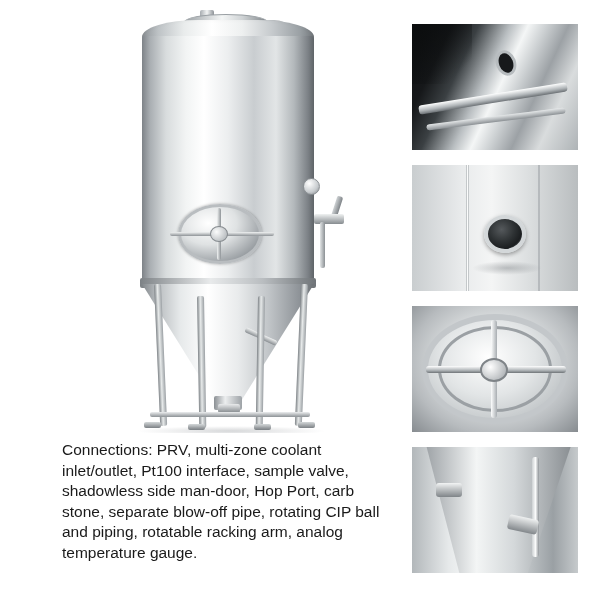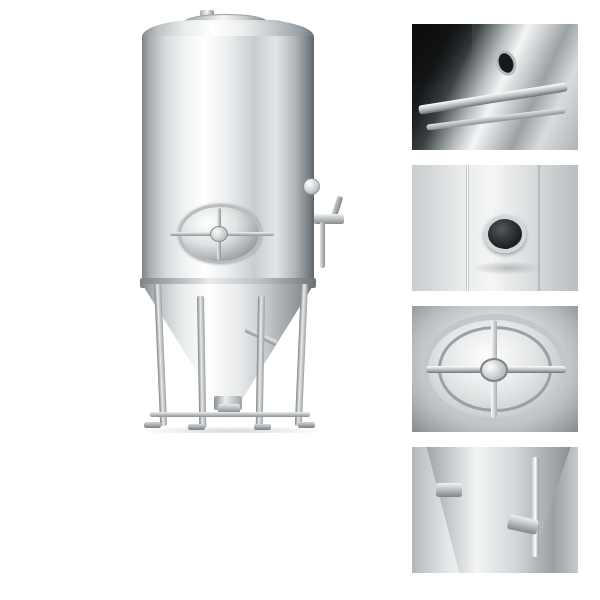--- a/index.html
+++ b/index.html
@@ -590,14 +590,17 @@
 
     <div class="thumb t4">
       <div class="t4-cone"></div>
       <div class="t4-pipe"></div>
       <div class="t4-valve1"></div>
       <div class="t4-valve2"></div>
     </div>
 
   </div>
 
+  <div class="caption">
+    <p>Connections: PRV, multi-zone coolant inlet/outlet, Pt100 interface, sample valve, shadowless side man-door, Hop Port, carb stone, separate blow-off pipe, rotating CIP ball and piping, rotatable racking arm, analog temperature gauge.</p>
+  </div>
 
 </div>
 
 </body></html>

